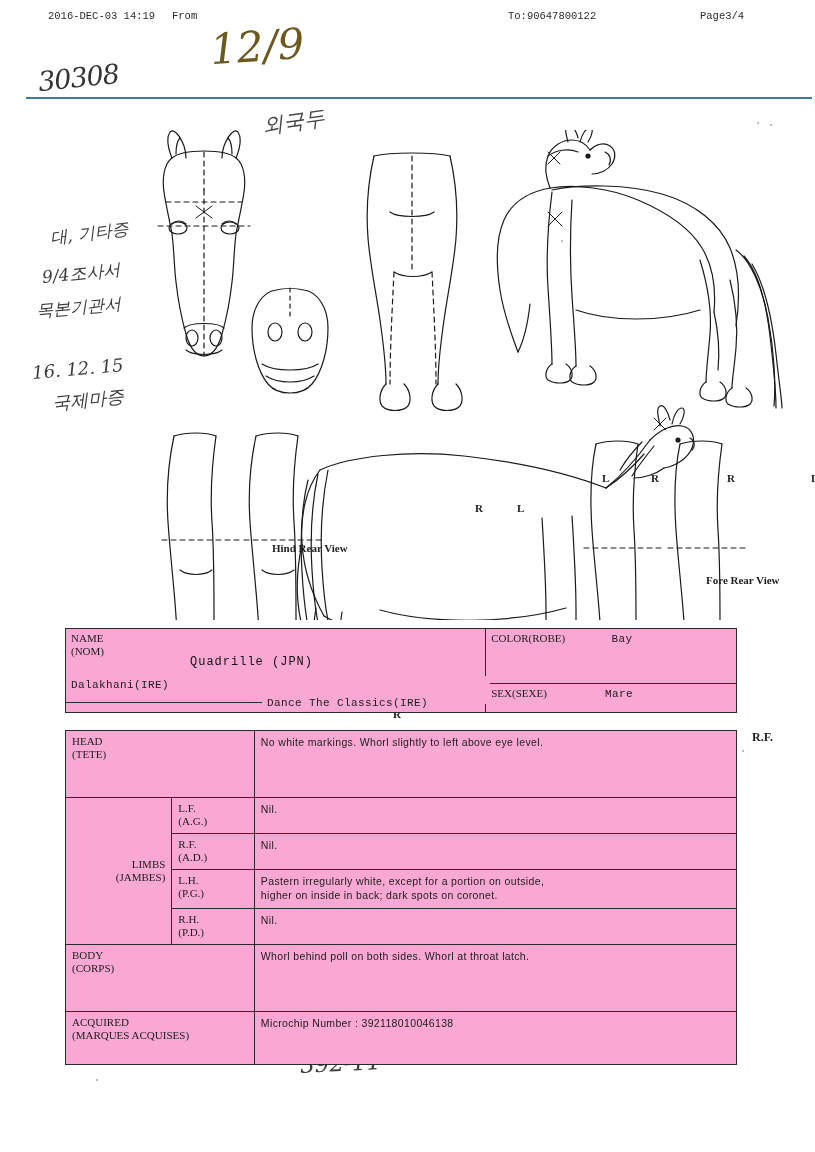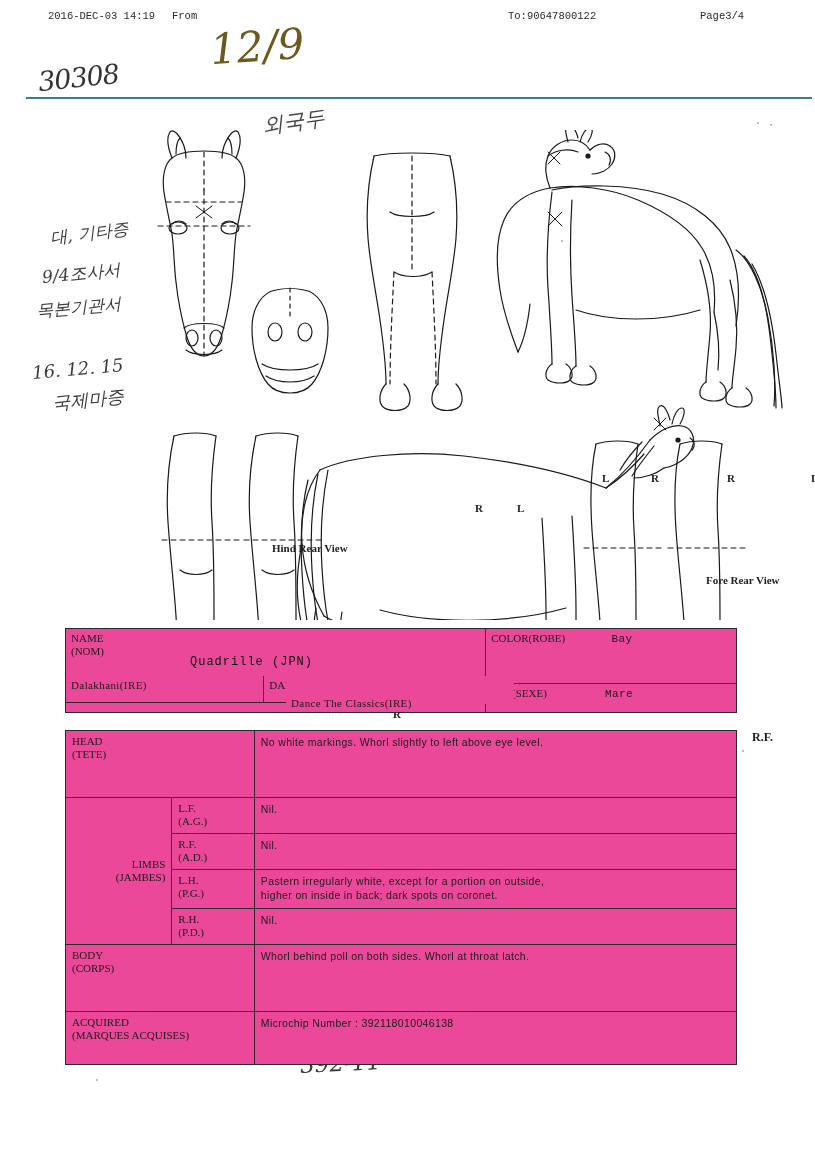--- a/index.html
+++ b/index.html
@@ -161,35 +161,35 @@
   .fl-lf { left: 586px; top: 600px; }
   .fl-rf { left: 632px; top: 600px; }
 
   
   .tbl {
     position: absolute;
     border-collapse: collapse;
     font-family: "Liberation Mono", monospace;
     font-size: 10.5px;
     color: #1b1b1b;
-    background: #ec4899;
+    background: #f9a8d4;
   }
   .tbl td {
     border: 1px solid #2a2a2a;
     vertical-align: top;
     padding: 3px 5px;
   }
   .lbl {
     font-family: "Liberation Serif", serif;
     font-size: 11px;
     line-height: 1.15;
     white-space: nowrap;
   }
   .val {
-    font-family: Liberation Serif, serif;
+    font-family: Liberation Mono, monospace;
     font-size: 11px;
     letter-spacing: 0.4px;
   }
 
   #id-table { left: 65px; top: 628px; width: 672px; }
   #id-table td { height: 20px; }
 
   .cell-inline { position: relative; }
   .cell-inline .k {
     font-family: "Liberation Serif", serif;
@@ -467,21 +467,21 @@
         <tr>
       <td style="width:197px; height:20px; border-top:none;">
         <span class="val">Dalakhani(IRE)</span>
       </td>
       <td style="width:228px; border-top:none;">
         <span class="lbl">DAM(MERE)</span>
       </td>
     </tr>
   </tbody>
     </table>
-  <table class="tbl" style="left:262px; top:676px; width:228px; border:none;margin-left:24px;">
+  <table class="tbl" style="left:262px; top:676px; width:228px; border:none;">
     <tbody>
         <tr>
       <td style="height:22px; border:none;">
         <span class="val" style="position:relative; top:18px;">Dance The Classics(IRE)</span>
       </td>
     </tr>
   </tbody>
     </table>
 
 

